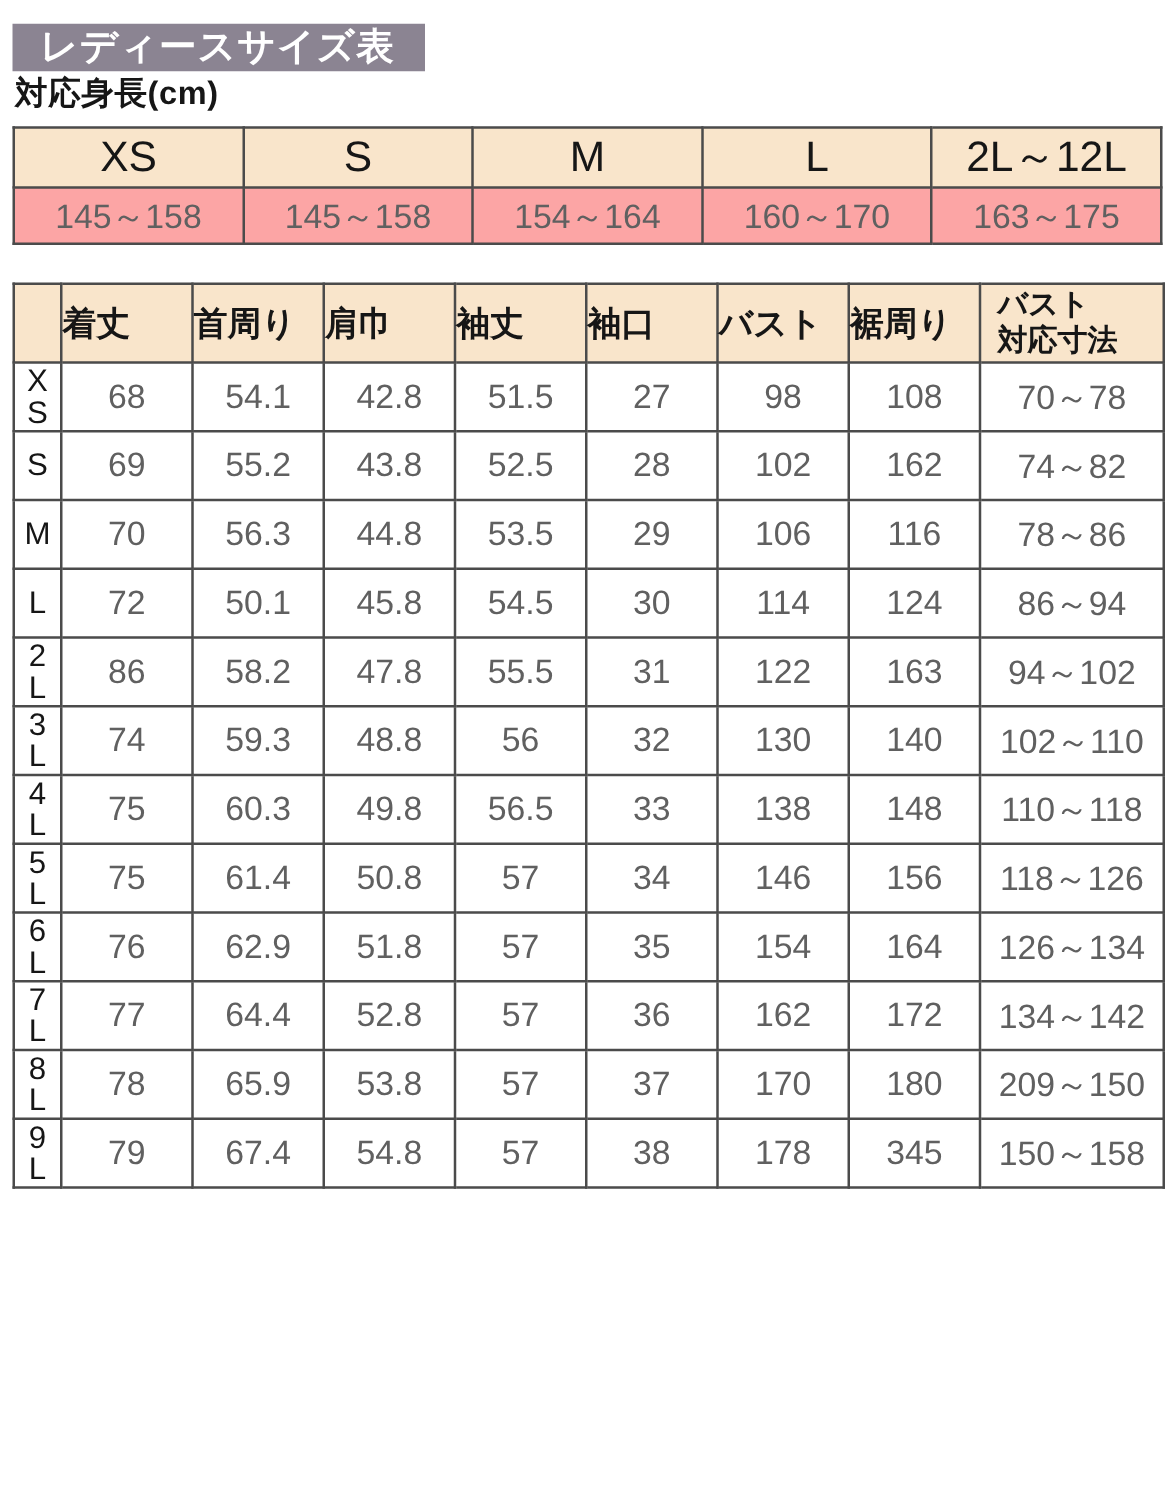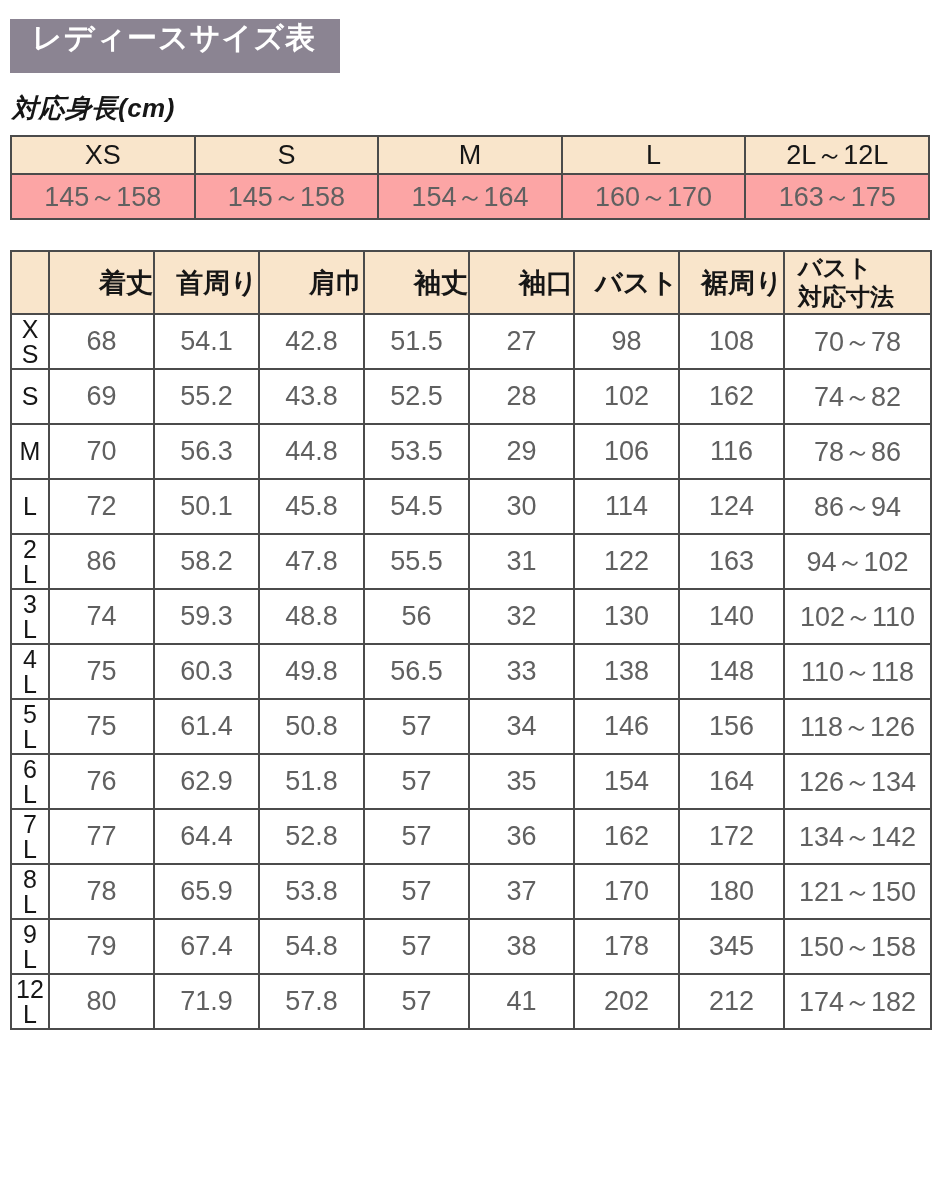--- a/index.html
+++ b/index.html
@@ -13,69 +13,68 @@
   *{box-sizing:border-box;}
   html,body{margin:0;padding:0;}
   body{
     width:940px;height:1200px;background:var(--page-bg);
     font-family:"Liberation Sans","DejaVu Sans",sans-serif;
     overflow:hidden;
   }
   .title-bar{
     display:inline-block;
     margin:19px 0 0 10px;
-    padding:0 24px 16px 22px;
+    padding:0 24px 0 22px;
     background:var(--title-bg);
     color:#ffffff;
     font-size:30px;
     font-weight:bold;
     line-height:38px;
     letter-spacing:1px;
   }
   .section-heading{
-    margin:18px 0 9px 12px;
+    margin:0 0 9px 12px;
     font-size:26px;
     font-weight:bold;
     color:var(--label-text);
     letter-spacing:0.5px;
-    font-style:italic;
   }
   table{
     border-collapse:collapse;
     margin-left:10px;
     table-layout:fixed;
     width:920px;
   }
   th,td{border:2px solid var(--border);padding:0;}
   
   .height-table th{
     height:31px;
     background:var(--header-bg);
-    font-size:27px;
+    font-size:34px;
     font-weight:400;
     color:var(--label-text);
     text-align:center;
   }
   .height-table td{
     height:45px;
     background:#fca5a5;
     font-size:27px;
     font-weight:400;
     color:var(--value-text);
     text-align:center;
   }
   
   .m-table{margin-top:30px;}
   .m-table thead th{
     height:63px;
     background:var(--header-bg);
     font-size:27px;
     font-weight:bold;
     color:var(--label-text);
-    text-align:right;
+    text-align:left;
     white-space:pre-line;
   }
   .m-table thead th.two-line{
     font-size:24px;
     text-align:left;
     padding-left:13px;
     line-height:1.2;
   }
   .m-table tbody th{
     background:#fff;
@@ -294,47 +293,33 @@
           <span>8</span>
           <span>L</span>
         </th>
         <td>78</td>
         <td>65.9</td>
         <td>53.8</td>
         <td>57</td>
         <td>37</td>
         <td>170</td>
         <td>180</td>
-        <td>121～150</td>
+        <td>209～150</td>
       </tr>
       <tr>
         <th>
           <span>9</span>
           <span>L</span>
         </th>
         <td>79</td>
         <td>67.4</td>
         <td>54.8</td>
         <td>57</td>
         <td>38</td>
         <td>178</td>
         <td>345</td>
         <td>150～158</td>
       </tr>
-      <tr>
-        <th>
-          <span>12</span>
-          <span>L</span>
-        </th>
-        <td>80</td>
-        <td>71.9</td>
-        <td>57.8</td>
-        <td>57</td>
-        <td>41</td>
-        <td>202</td>
-        <td>212</td>
-        <td>174～182</td>
-      </tr>
     </tbody>
 </table>
 
 
 
 
 </body></html>

